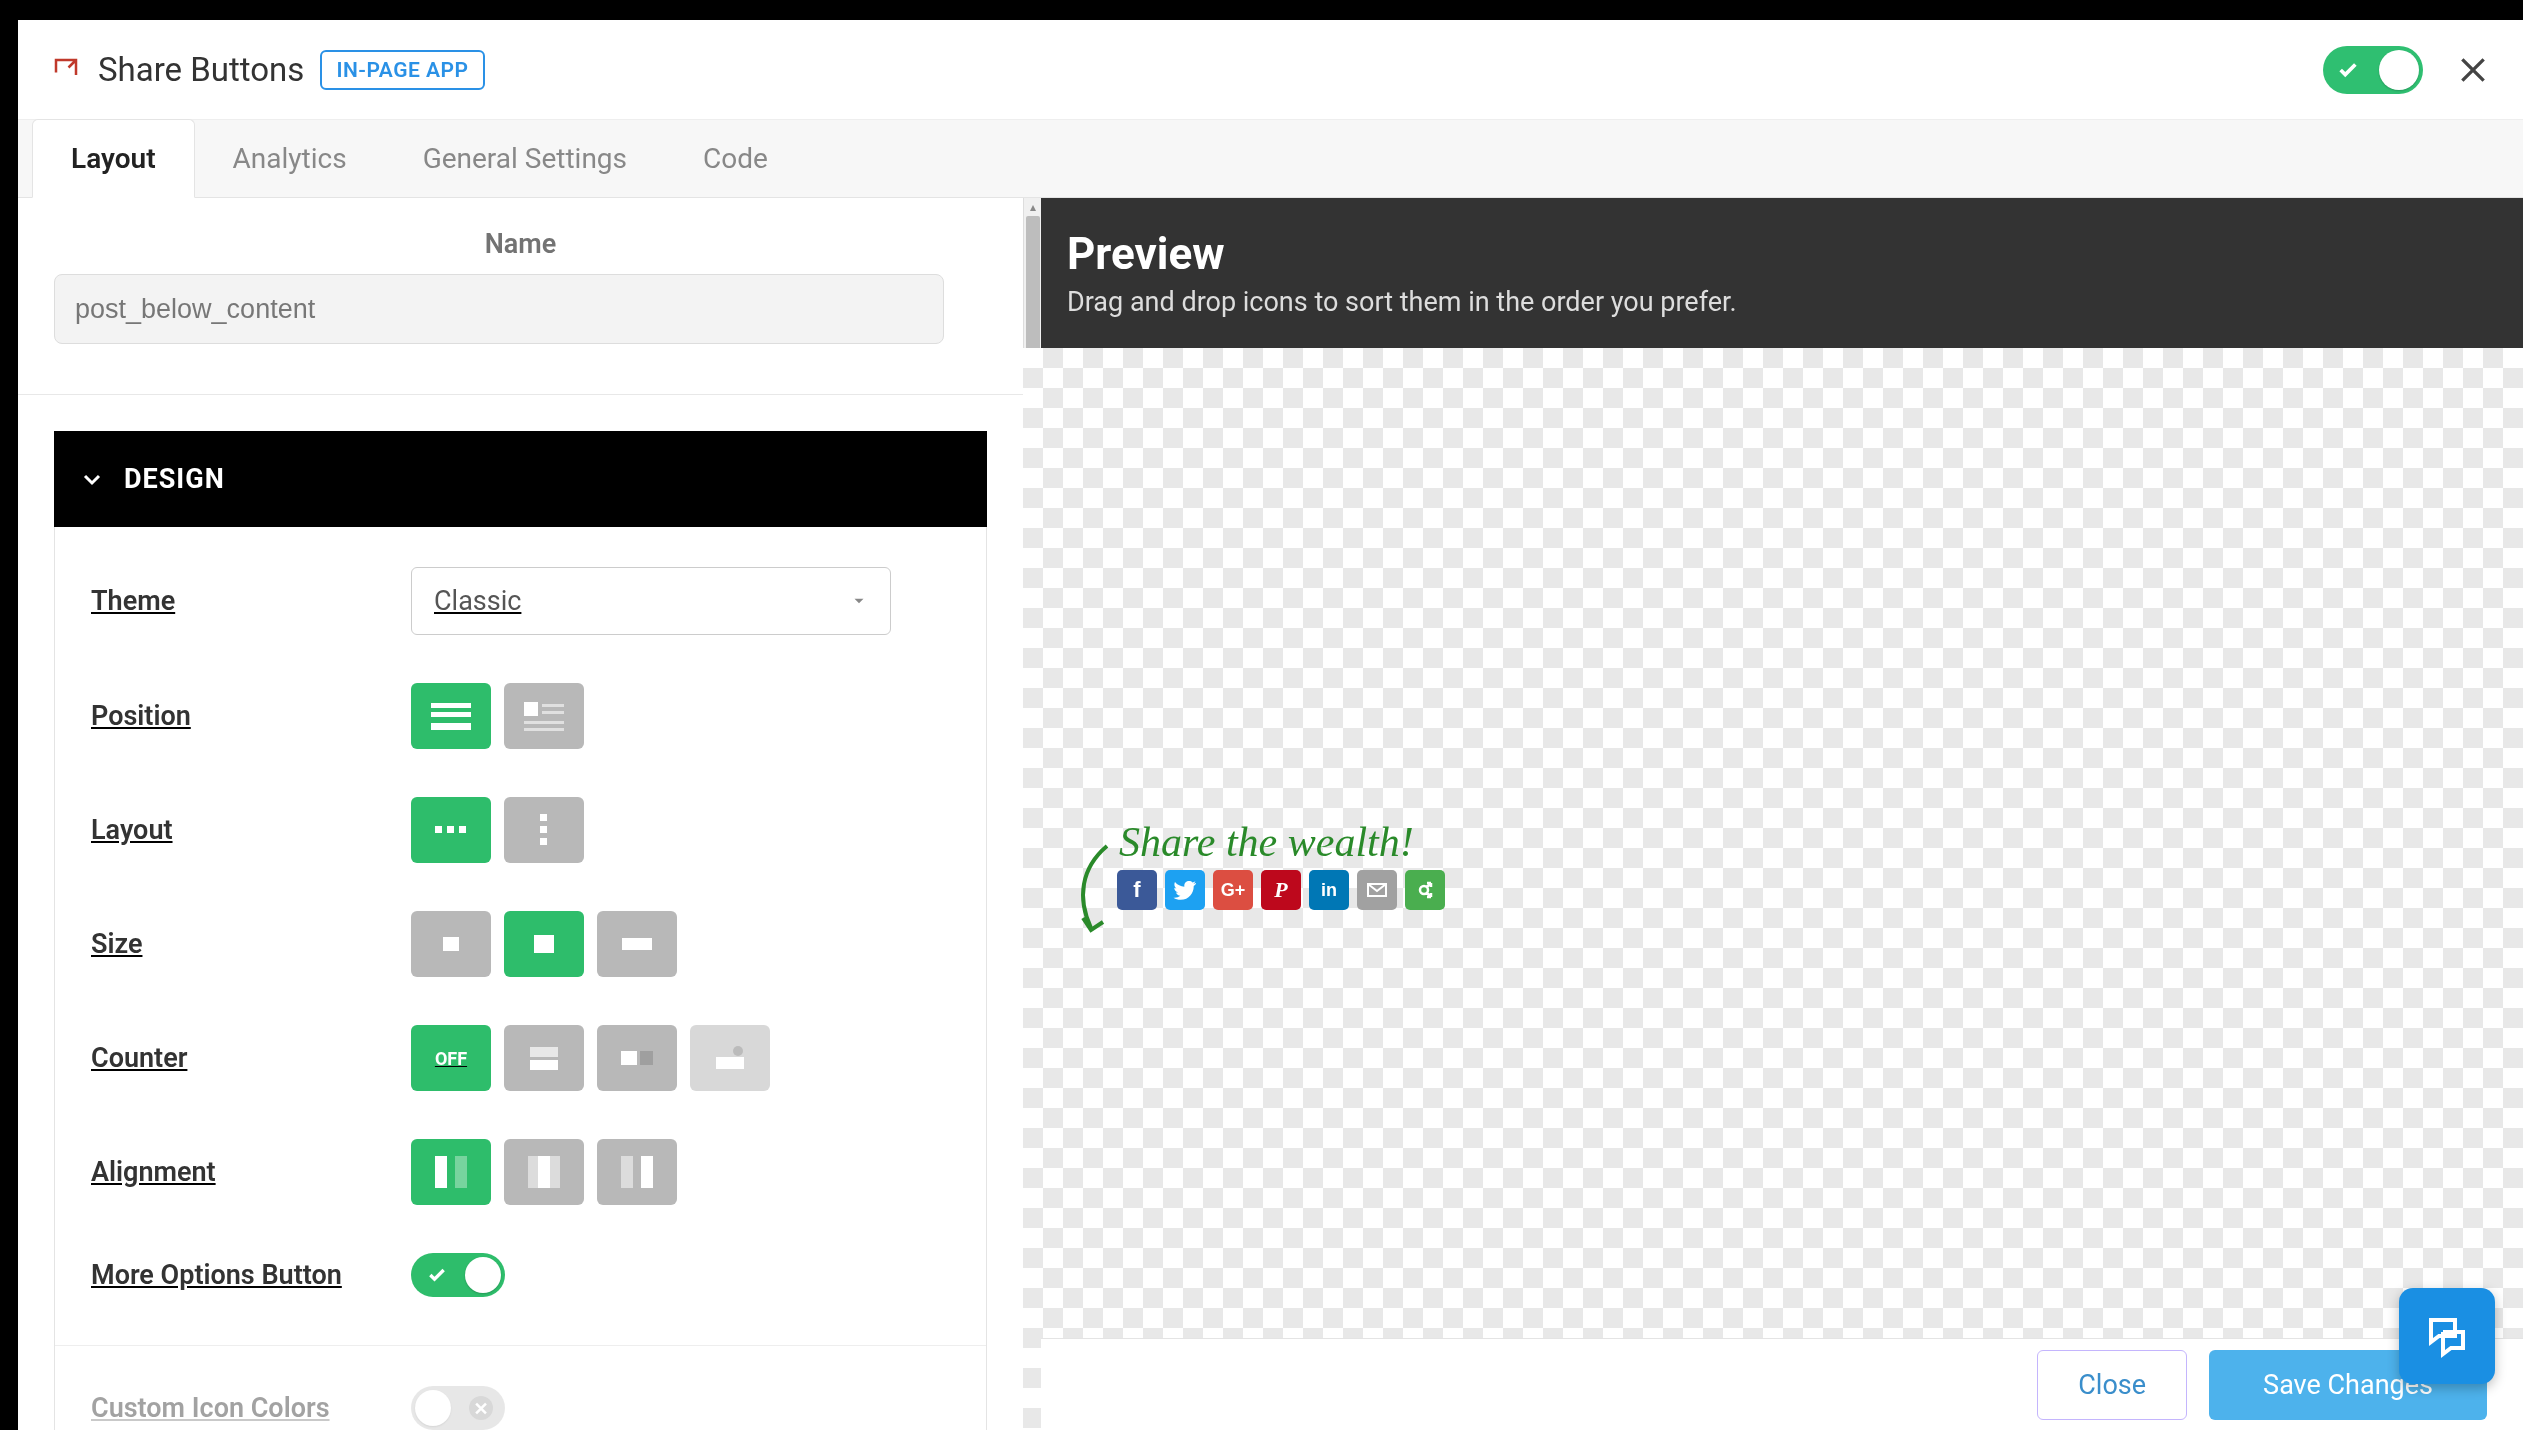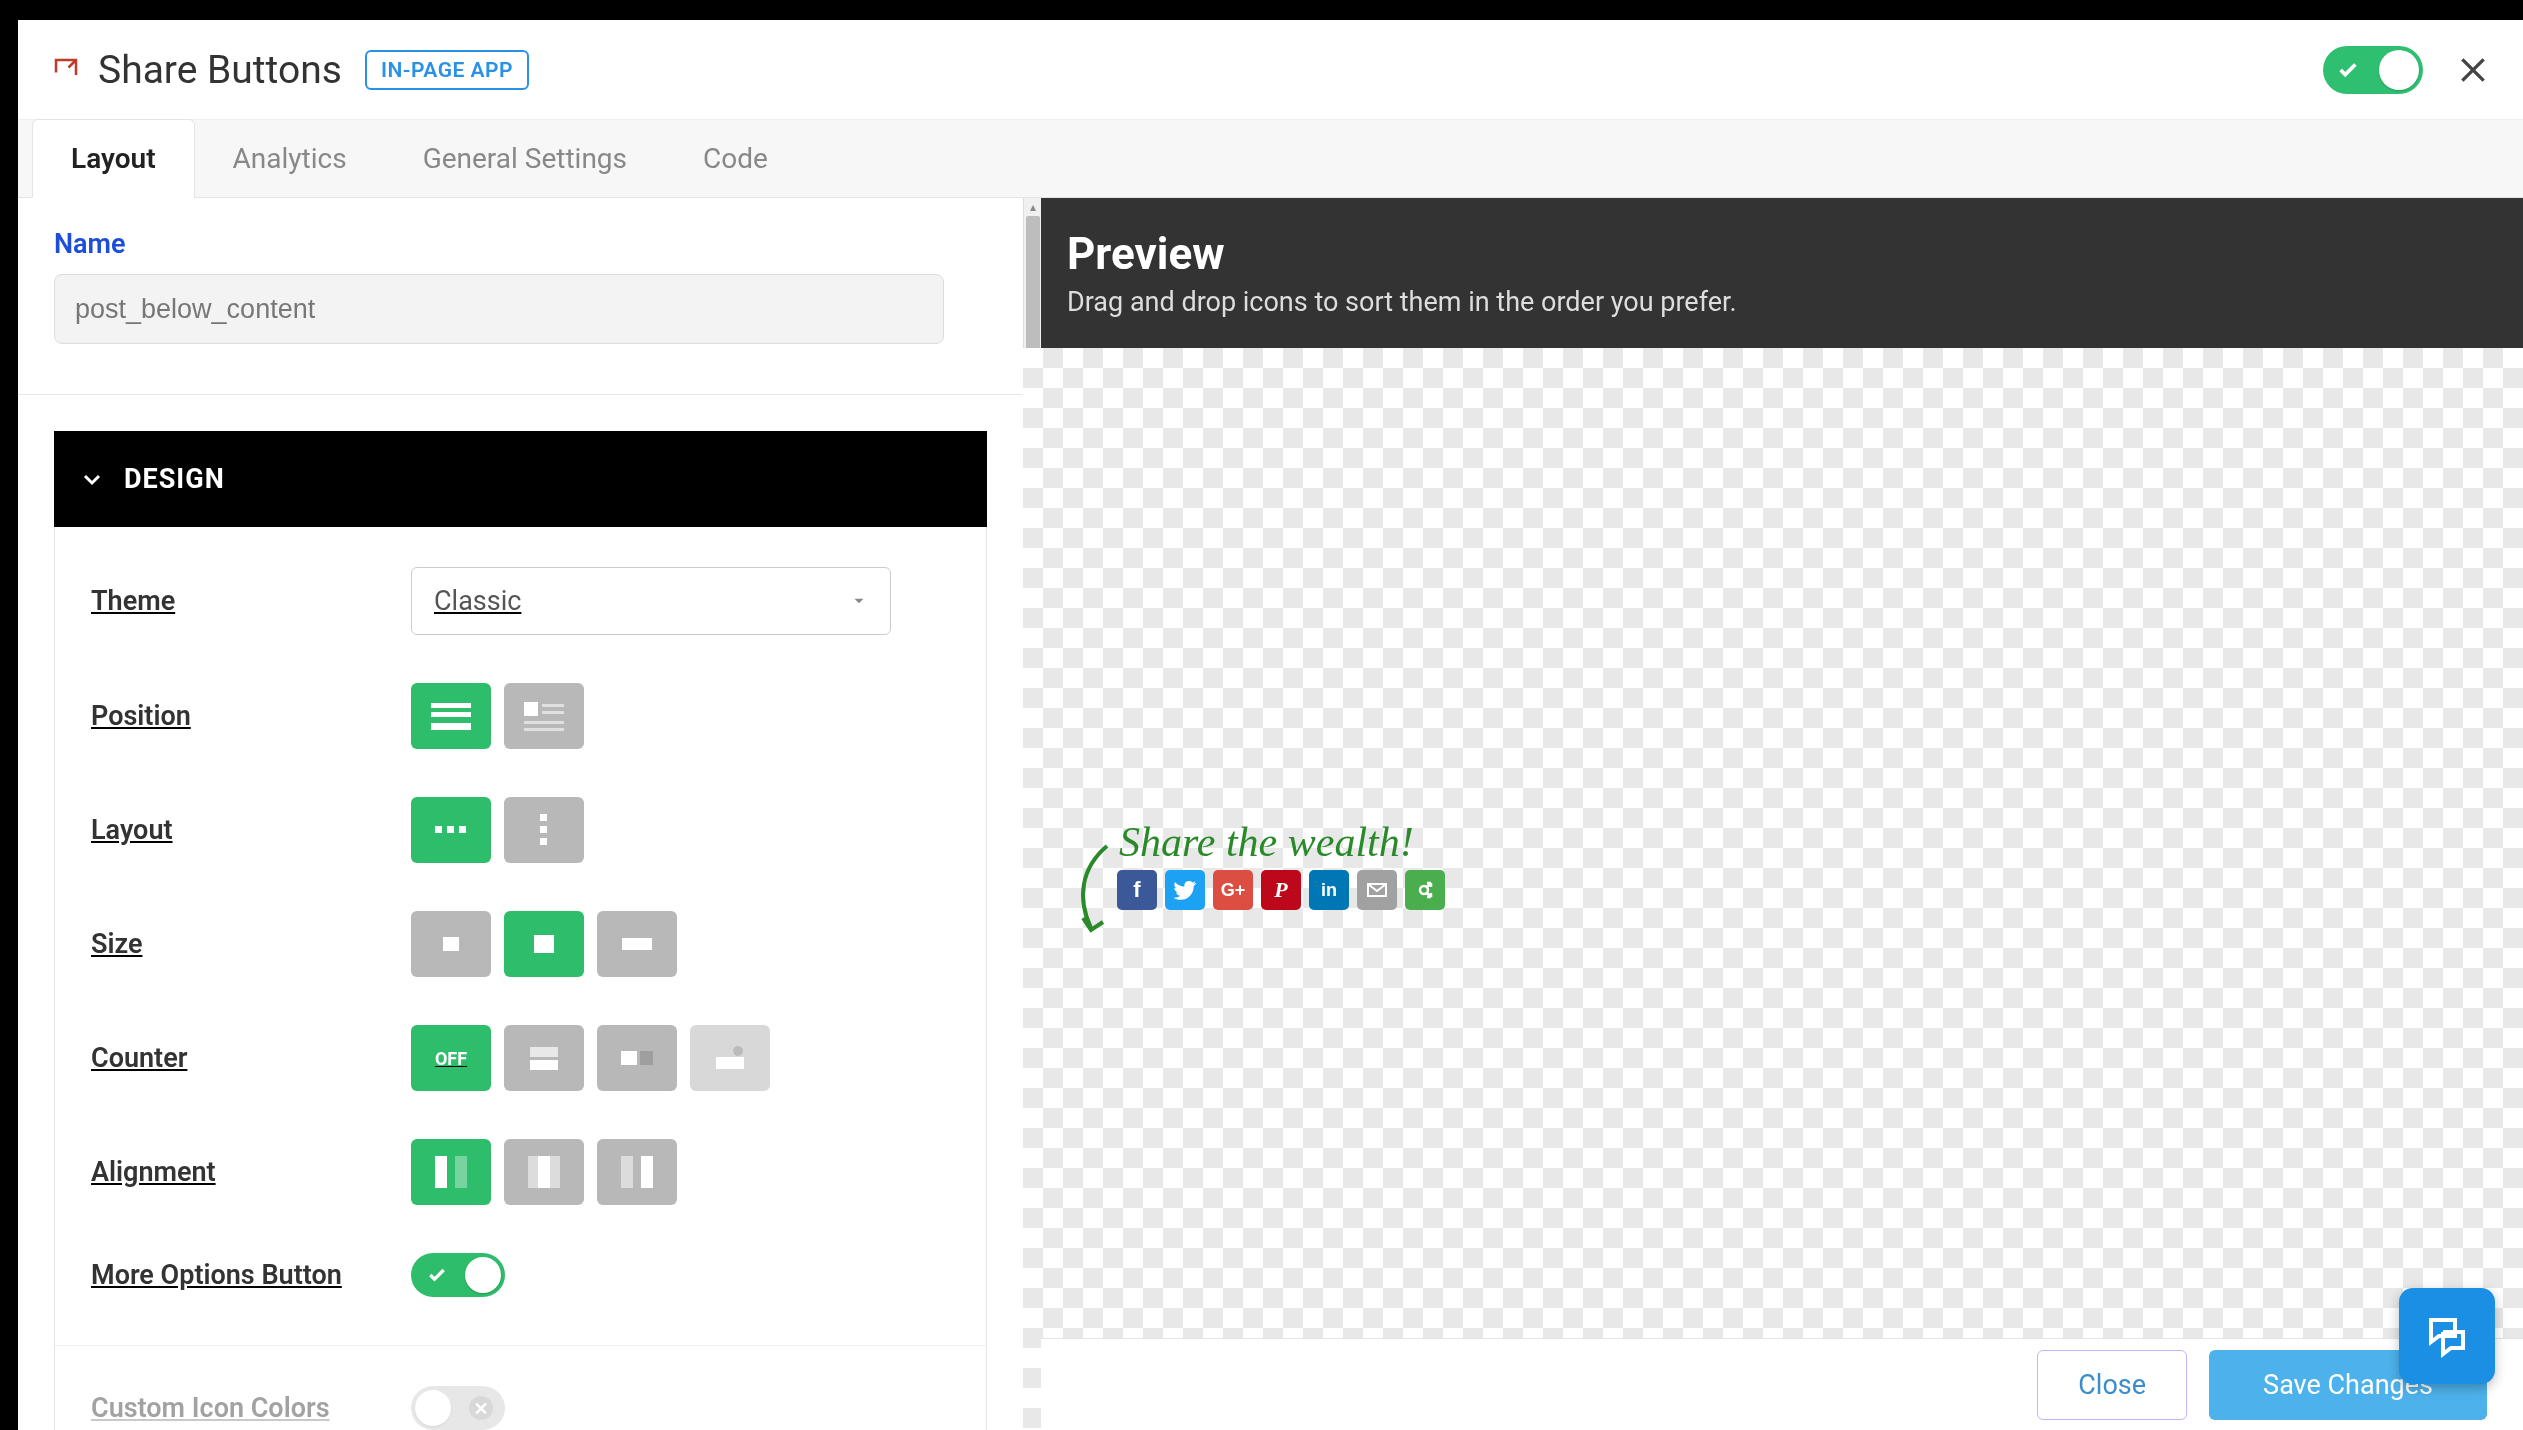--- a/index.html
+++ b/index.html
@@ -2,41 +2,41 @@
 <html><head>
 <meta charset="utf-8">
 <style>
 * { box-sizing: border-box; margin: 0; padding: 0; }
 body { font-family: -apple-system, BlinkMacSystemFont, "Segoe UI", Roboto, "Helvetica Neue", Arial, sans-serif; background: #000; width: 2523px; height: 1430px; overflow: hidden; }
 
 .app-shell { position: absolute; left: 18px; top: 20px; width: 2505px; height: 1410px; background: #fff; display: flex; flex-direction: column; }
 
 .app-header { height: 100px; display: flex; align-items: center; padding: 0 30px; border-bottom: 1px solid #eee; background: #fff; }
 .app-header .icon-wrap { width: 36px; height: 36px; margin-right: 14px; display: flex; align-items: center; justify-content: center; }
-.app-title { font-size: 39px; font-weight: 400; color: #333; margin-right: 23px; }
+.app-title { font-size: 33px; font-weight: 400; color: #333; margin-right: 16px; }
 .badge { font-size: 21px; color: #2a91e6; border: 2px solid #2a91e6; border-radius: 6px; padding: 6px 14px; font-weight: 600; letter-spacing: 0.5px; }
 .header-spacer { flex: 1; }
 .big-toggle { width: 100px; height: 48px; border-radius: 24px; background: #2fbf71; position: relative; margin-right: 30px; display: flex; align-items: center; }
 .big-toggle .knob { width: 40px; height: 40px; border-radius: 20px; background: #fff; position: absolute; right: 4px; top: 4px; box-shadow: 0 1px 2px rgba(0,0,0,.2); }
 .big-toggle svg { margin-left: 14px; }
 .close-x { width: 40px; height: 40px; display: flex; align-items: center; justify-content: center; cursor: pointer; color: #444; }
 
 .tabs-row { height: 78px; background: #f7f7f7; border-bottom: 1px solid #e4e4e4; display: flex; align-items: flex-end; padding-left: 14px; }
 .tab { padding: 22px 38px; font-size: 28px; color: #888; cursor: pointer; }
 .tab.active { background: #fff; color: #222; font-weight: 600; border: 1px solid #e4e4e4; border-bottom: 1px solid #fff; border-radius: 6px 6px 0 0; margin-bottom: -1px; }
 
 .body-row { flex: 1; display: flex; min-height: 0; position: relative; }
 
 .left-panel { width: 1005px; background: #fff; overflow-y: auto; position: relative; padding: 30px 0 0 0; }
 .scrollbar-track { position: absolute; left: 1005px; top: 0; width: 18px; height: 100%; background: #f0f0f0; border-left: 1px solid #ddd; }
 .scrollbar-thumb { position: absolute; left: 2px; top: 2px; width: 14px; height: 420px; background: #bdbdbd; border-radius: 2px; }
 .scrollbar-arrow { position: absolute; left: 0; width: 18px; height: 18px; display:flex; align-items:center; justify-content:center; color:#888; font-size:12px; }
 
 .section-name { padding: 0 36px 20px; }
-.field-label { font-size: 27px; font-weight: 600; color: #1d4ed8; margin-bottom: 14px; }
+.field-label { font-size: 27px; font-weight: 600; color: #737373; margin-bottom: 14px; text-align: center; }
 .text-input { width: 890px; height: 70px; border: 1px solid #ddd; border-radius: 8px; background: #f3f3f3; padding: 0 20px; font-size: 27px; color: #777; }
 
 .divider { height: 1px; background: #e8e8e8; margin: 30px 0 0; }
 
 .accordion-header { margin: 0 36px; background: #000; color: #fff; height: 96px; display: flex; align-items: center; padding: 0 26px; font-size: 27px; font-weight: 700; letter-spacing: 1px; }
 .accordion-header svg { margin-right: 20px; }
 
 .accordion-body { margin: 0 36px; border: 1px solid #e4e4e4; border-top: none; padding: 40px 36px; }
 .option-row { display: flex; align-items: center; margin-bottom: 48px; text-decoration: underline; }
 .option-row:last-child { margin-bottom: 0; }

